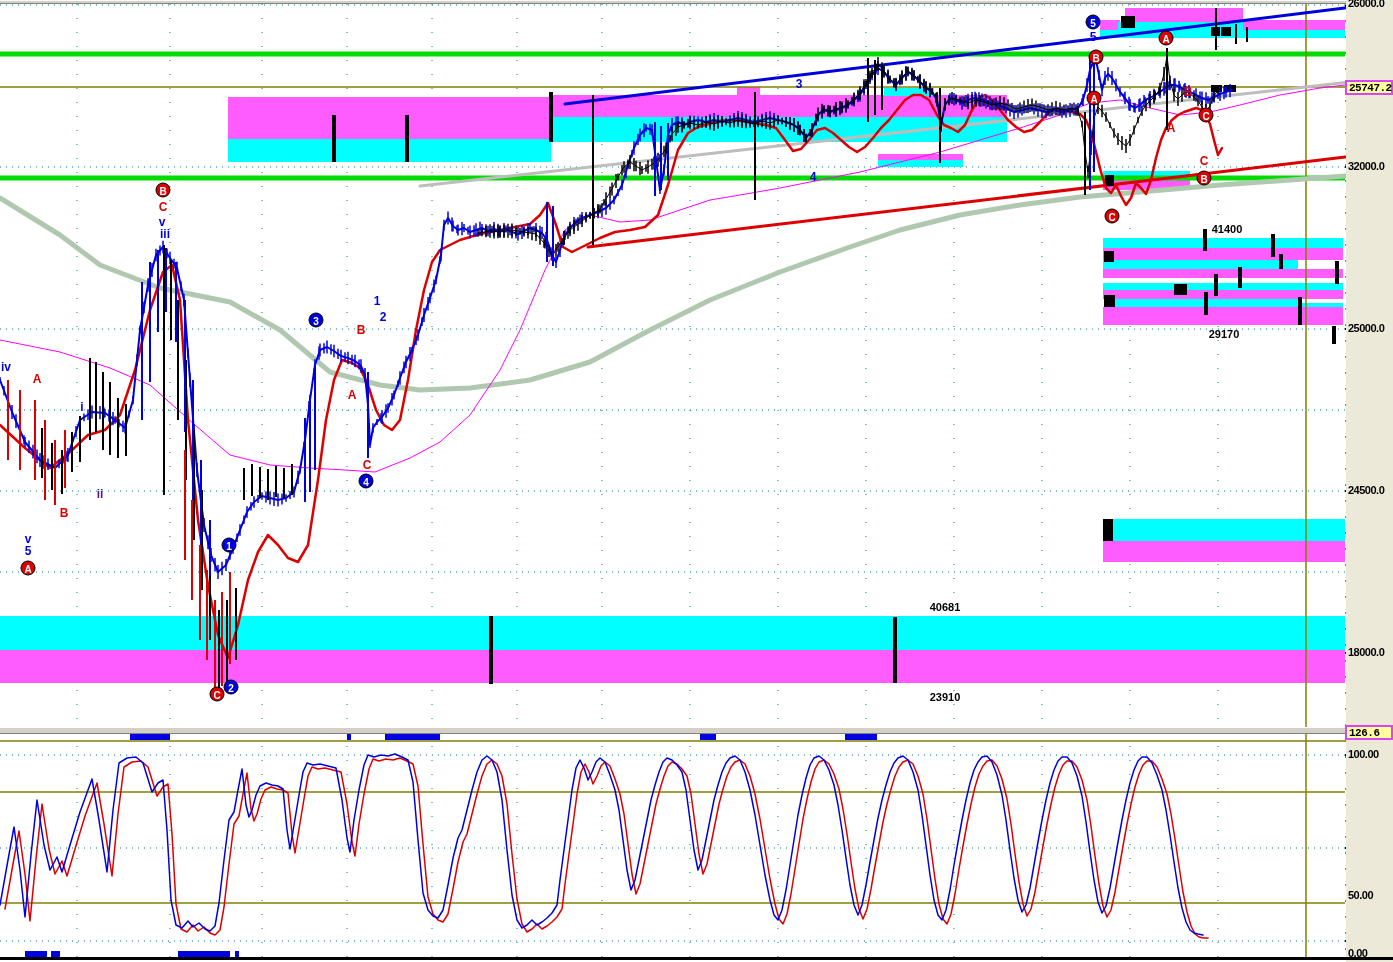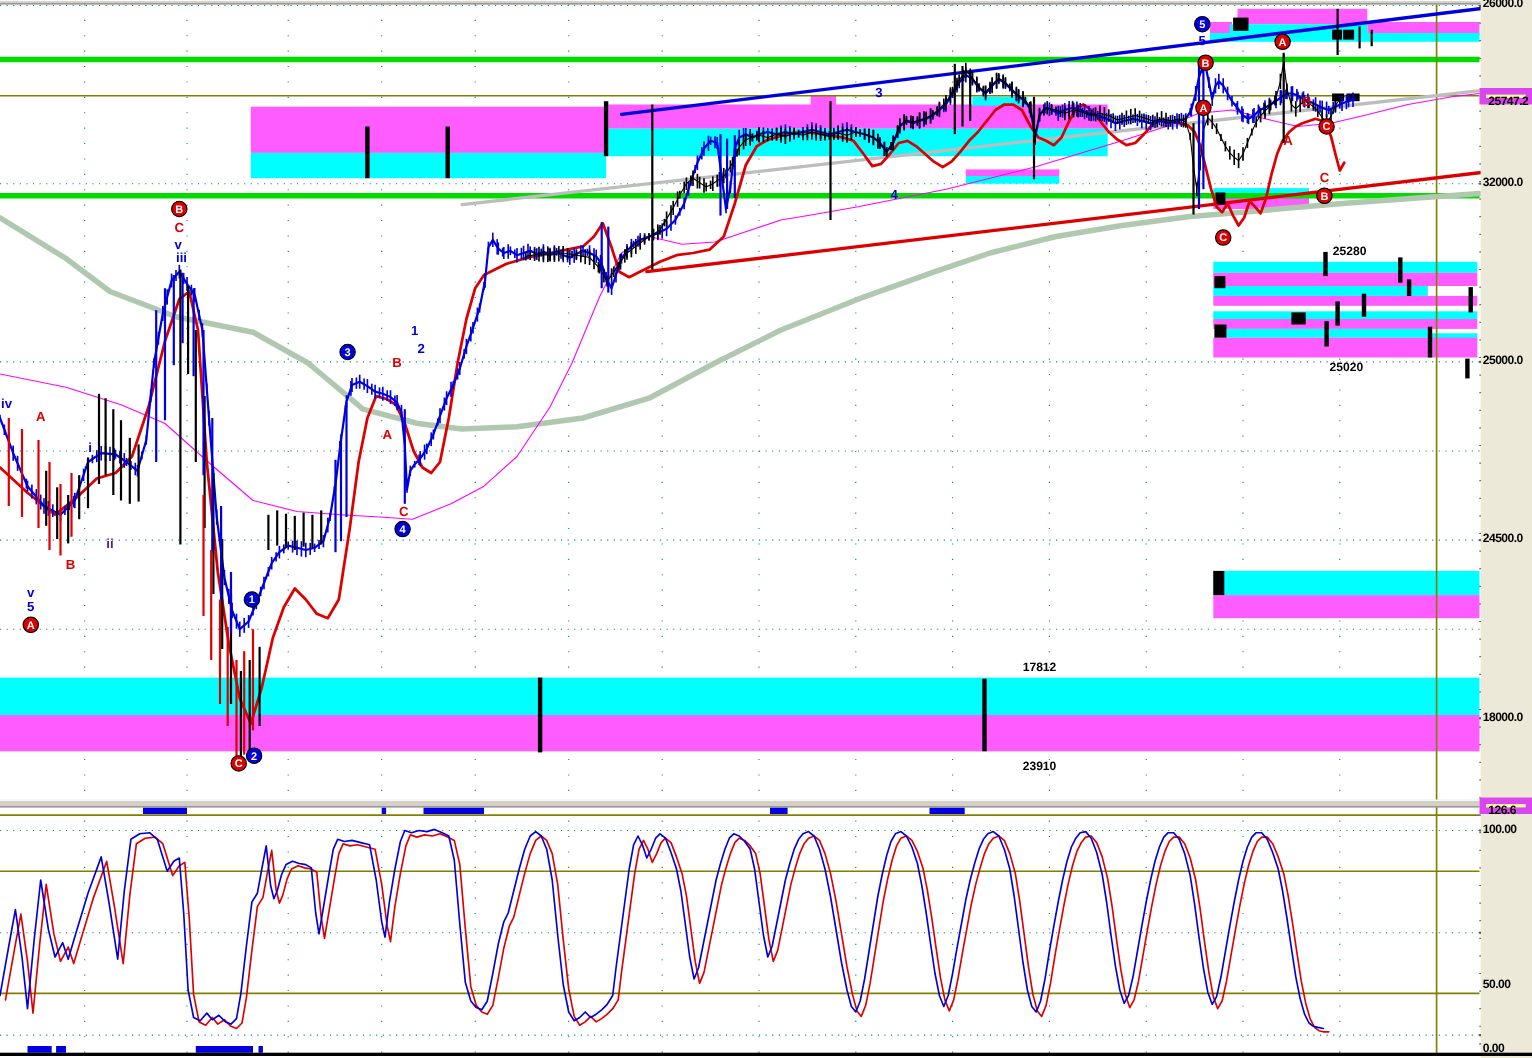--- a/index.html
+++ b/index.html
@@ -7,23 +7,23 @@
         font-family:"Liberation Sans","DejaVu Sans",sans-serif;}
   #topbar{position:absolute;left:0;top:0;width:1393px;height:4px;
           background:#d4d0c8;border-top:1px solid #fff;border-bottom:1px solid #808080;box-sizing:border-box;}
   #splitter{position:absolute;left:0;top:727px;width:1393px;height:7px;
             background:#d4d0c8;border-top:1px solid #fff;border-bottom:1px solid #808080;box-sizing:border-box;}
   #bottombar{position:absolute;left:0;top:957px;width:1393px;height:3px;background:#000;}
   #axis{position:absolute;left:1346px;top:0;width:47px;height:962px;background:#ece9d8;}
   svg{position:absolute;left:0;top:0;}
   .axlabel{position:absolute;left:1348px;transform:translateY(-7px);font-size:11px;font-weight:bold;
            color:#000;white-space:nowrap;letter-spacing:-0.5px;}
-  .curbox{position:absolute;left:1345px;width:48px;height:15px;background:#ffff9e;border:6px solid #d946ef;
+  .curbox{position:absolute;left:1345px;width:48px;height:15px;background:#ffff9e;border:2px solid #d946ef;
           font-size:11px;font-weight:bold;color:#000;text-align:left;padding-left:2px;box-sizing:border-box;
-          transform:translateY(-8px);letter-spacing:-0.5px;}
+          transform:translateY(-8px);letter-spacing:-0.5px;font-family:Liberation Mono, monospace;}
   .pricelabel{position:absolute;font-size:11px;font-weight:bold;color:#000;transform:translate(-50%,-50%);
               white-space:nowrap;}
   .wave-circ{position:absolute;width:15px;height:15px;border-radius:50%;border:1px solid #000;
              color:#fff;font-size:10px;font-weight:bold;text-align:center;line-height:15px;
              transform:translate(-50%,-50%);box-sizing:border-box;}
   .wave-plain{position:absolute;font-size:12px;font-weight:bold;transform:translate(-50%,-50%);
               white-space:nowrap;}
 </style>
 </head>
 <body>
@@ -868,23 +868,23 @@
   <div id="bottombar"></div>
   <div id="labels-layer">
       <div class="axlabel" style="top: 4px;">26000.0</div>
       <div class="axlabel" style="top: 167px;">32000.0</div>
       <div class="axlabel" style="top: 329px;">25000.0</div>
       <div class="axlabel" style="top: 491px;">24500.0</div>
       <div class="axlabel" style="top: 653px;">18000.0</div>
       <div class="axlabel" style="top: 755px;">100.00</div>
       <div class="axlabel" style="top: 848px; margin-top: 48px;">50.00</div>
       <div class="axlabel" style="top: 954px;">0.00</div>
-      <div class="pricelabel" style="left: 1227px; top: 229px;">25280</div>
-      <div class="pricelabel" style="left: 1224px; top: 334px;">25020</div>
-      <div class="pricelabel" style="left: 945px; top: 607px;">17812</div>
+      <div class="pricelabel" style="left: 1227px; top: 229px;">41400</div>
+      <div class="pricelabel" style="left: 1224px; top: 334px;">29170</div>
+      <div class="pricelabel" style="left: 945px; top: 607px;">40681</div>
       <div class="pricelabel" style="left: 945px; top: 697px;">23910</div>
       <div class="wave-circ" style="left: 163px; top: 190px; background: rgb(221, 0, 0);">B</div>
       <div class="wave-circ" style="left: 28px; top: 568px; background: rgb(221, 0, 0);">A</div>
       <div class="wave-circ" style="left: 217px; top: 694px; background: rgb(221, 0, 0);">C</div>
       <div class="wave-circ" style="left: 1096px; top: 57px; background: rgb(221, 0, 0);">B</div>
       <div class="wave-circ" style="left: 1166px; top: 38px; background: rgb(221, 0, 0);">A</div>
       <div class="wave-circ" style="left: 1094px; top: 98px; background: rgb(221, 0, 0);">A</div>
       <div class="wave-circ" style="left: 1206px; top: 115px; background: rgb(221, 0, 0);">C</div>
       <div class="wave-circ" style="left: 1204px; top: 178px; background: rgb(221, 0, 0);">B</div>
       <div class="wave-circ" style="left: 1112px; top: 216px; background: rgb(221, 0, 0);">C</div>

